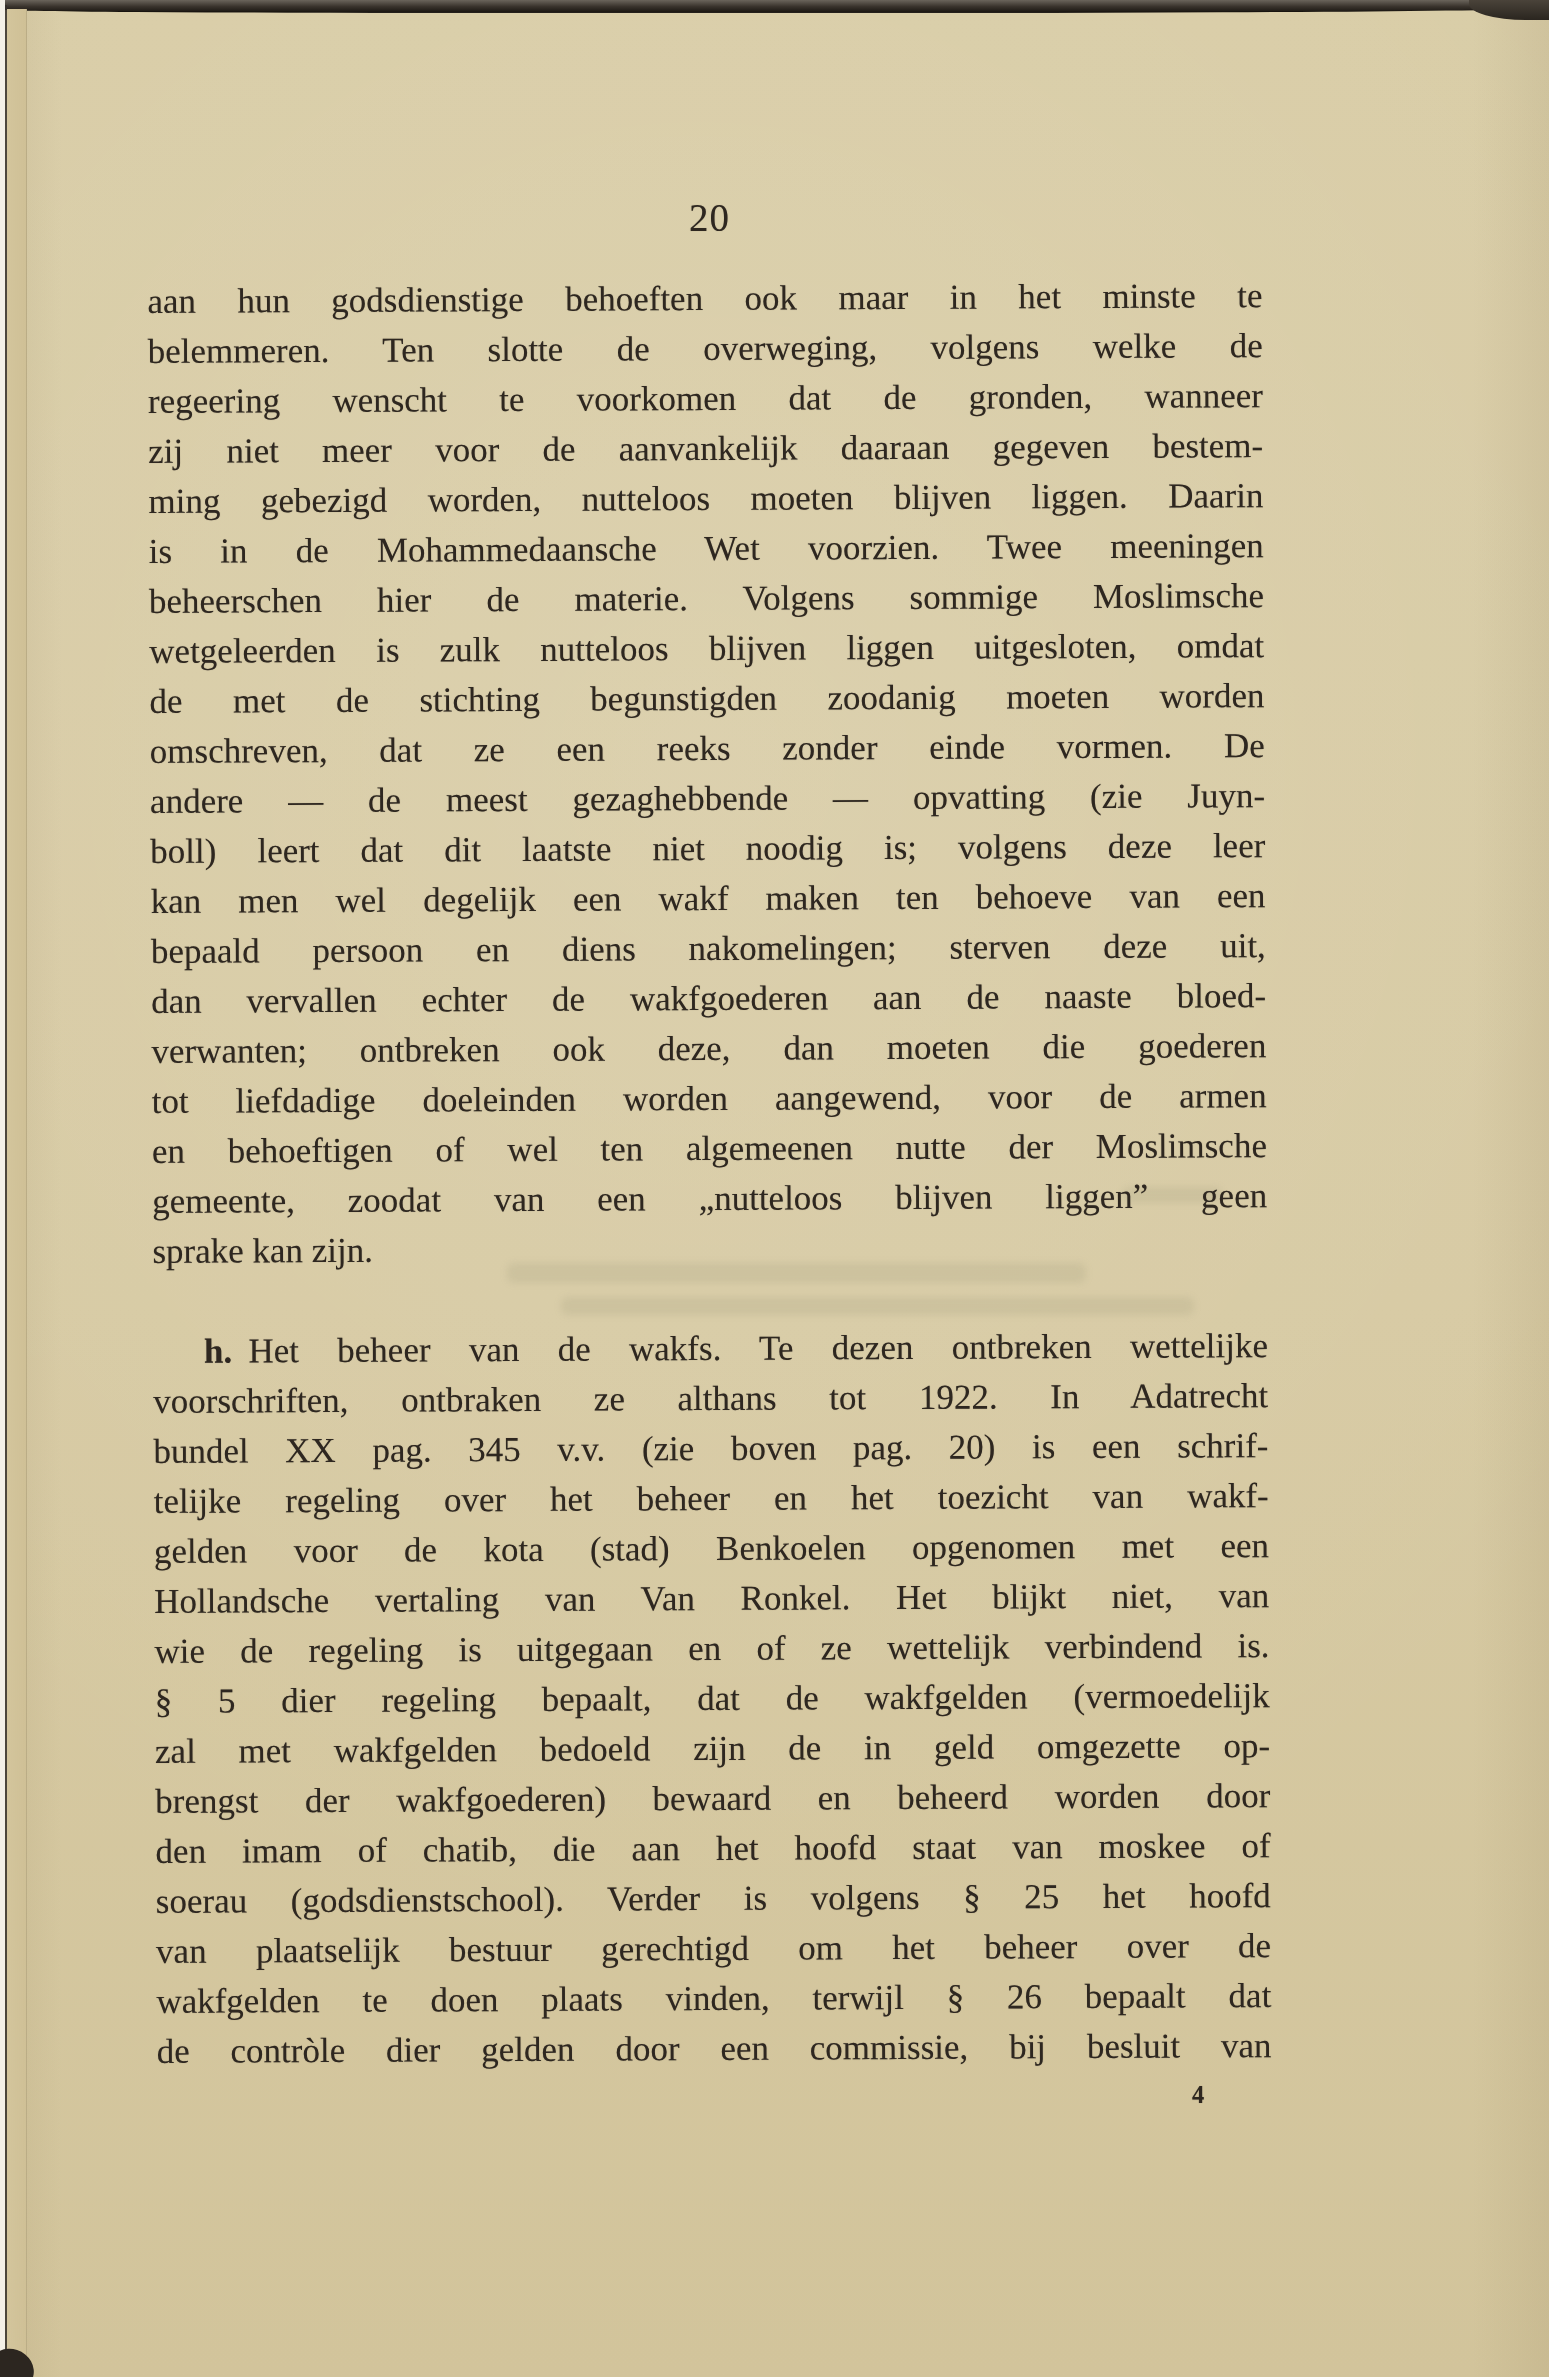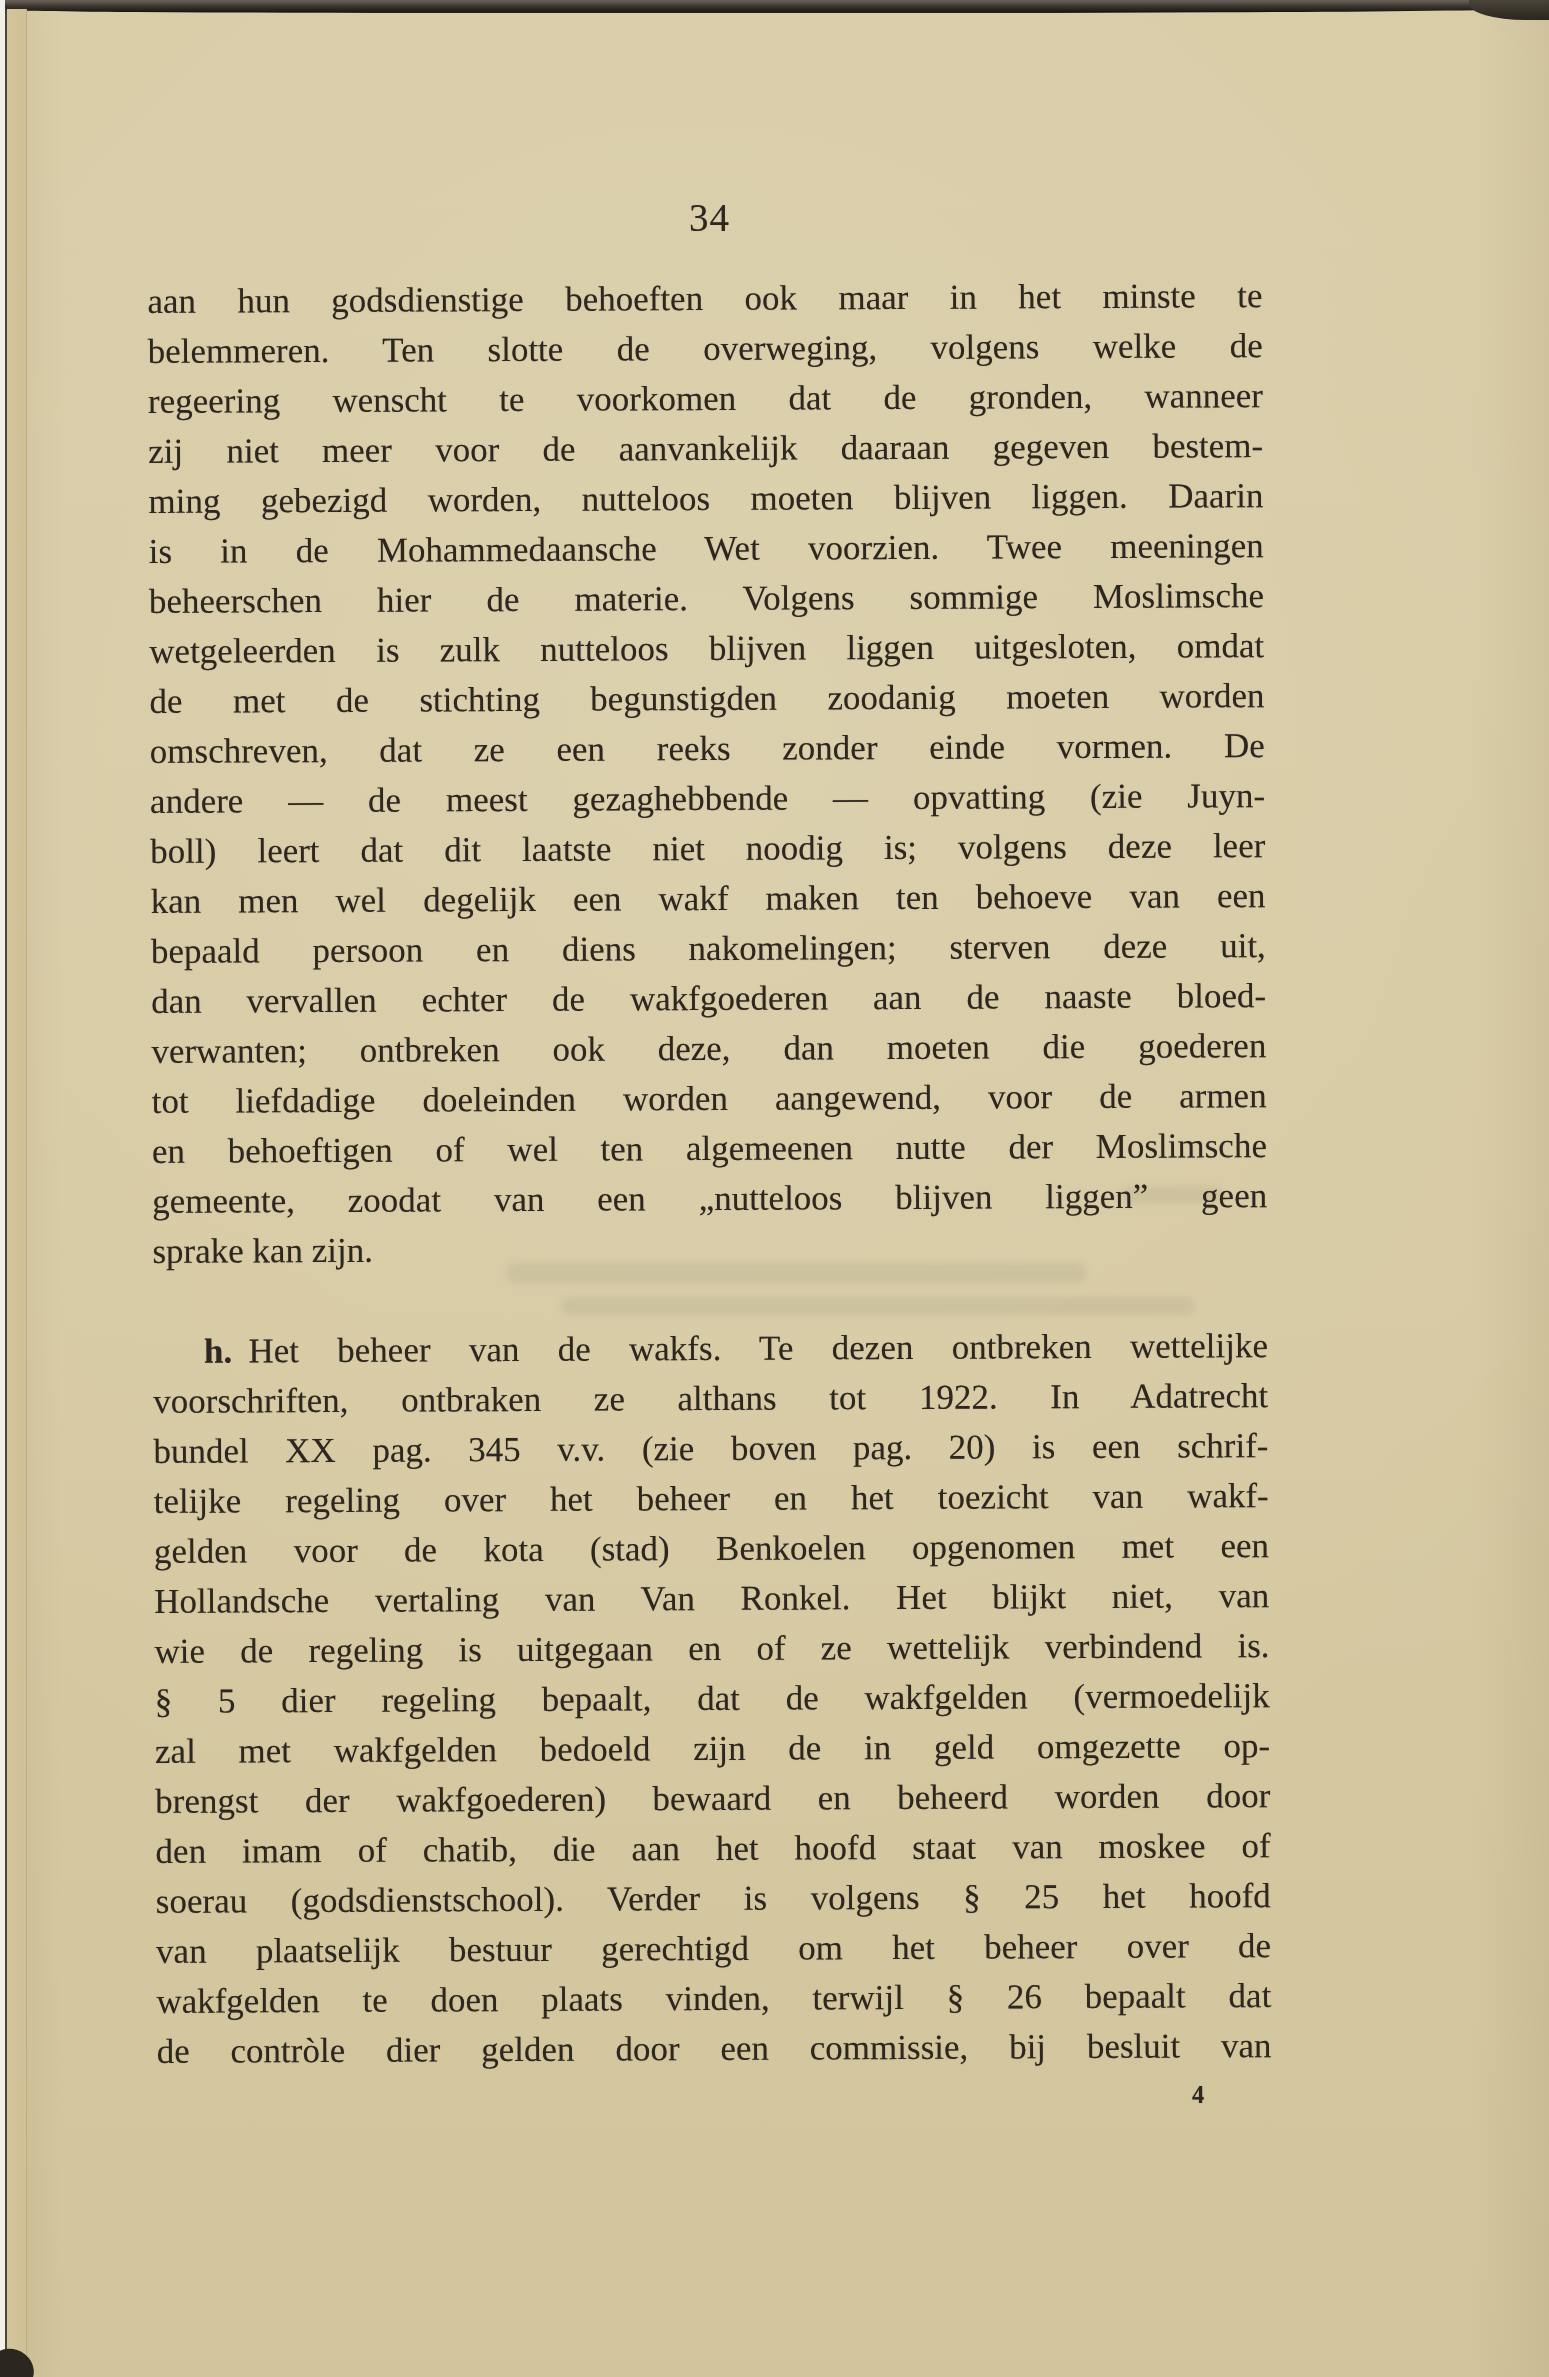--- a/index.html
+++ b/index.html
@@ -88,21 +88,21 @@
   <div class="band-corner"></div>
   <div class="edge-white"></div>
   <div class="edge-line"></div>
   <div class="edge-strip"></div>
   <div class="corner-blob"></div>
 
   <div class="smudge smudge-1"></div>
   <div class="smudge smudge-2"></div>
   <div class="smudge smudge-3"></div>
 
-  <div class="page-number">34</div>
+  <div class="page-number">20</div>
 
   <div class="text-block">
 
     <div class="para-1">
       <div class="line">aan hun godsdienstige behoeften ook maar in het minste te</div>
       <div class="line">belemmeren. Ten slotte de overweging, volgens welke de</div>
       <div class="line">regeering wenscht te voorkomen dat de gronden, wanneer</div>
       <div class="line">zij niet meer voor de aanvankelijk daaraan gegeven bestem-</div>
       <div class="line">ming gebezigd worden, nutteloos moeten blijven liggen. Daarin</div>
       <div class="line">is in de Mohammedaansche Wet voorzien. Twee meeningen</div>

